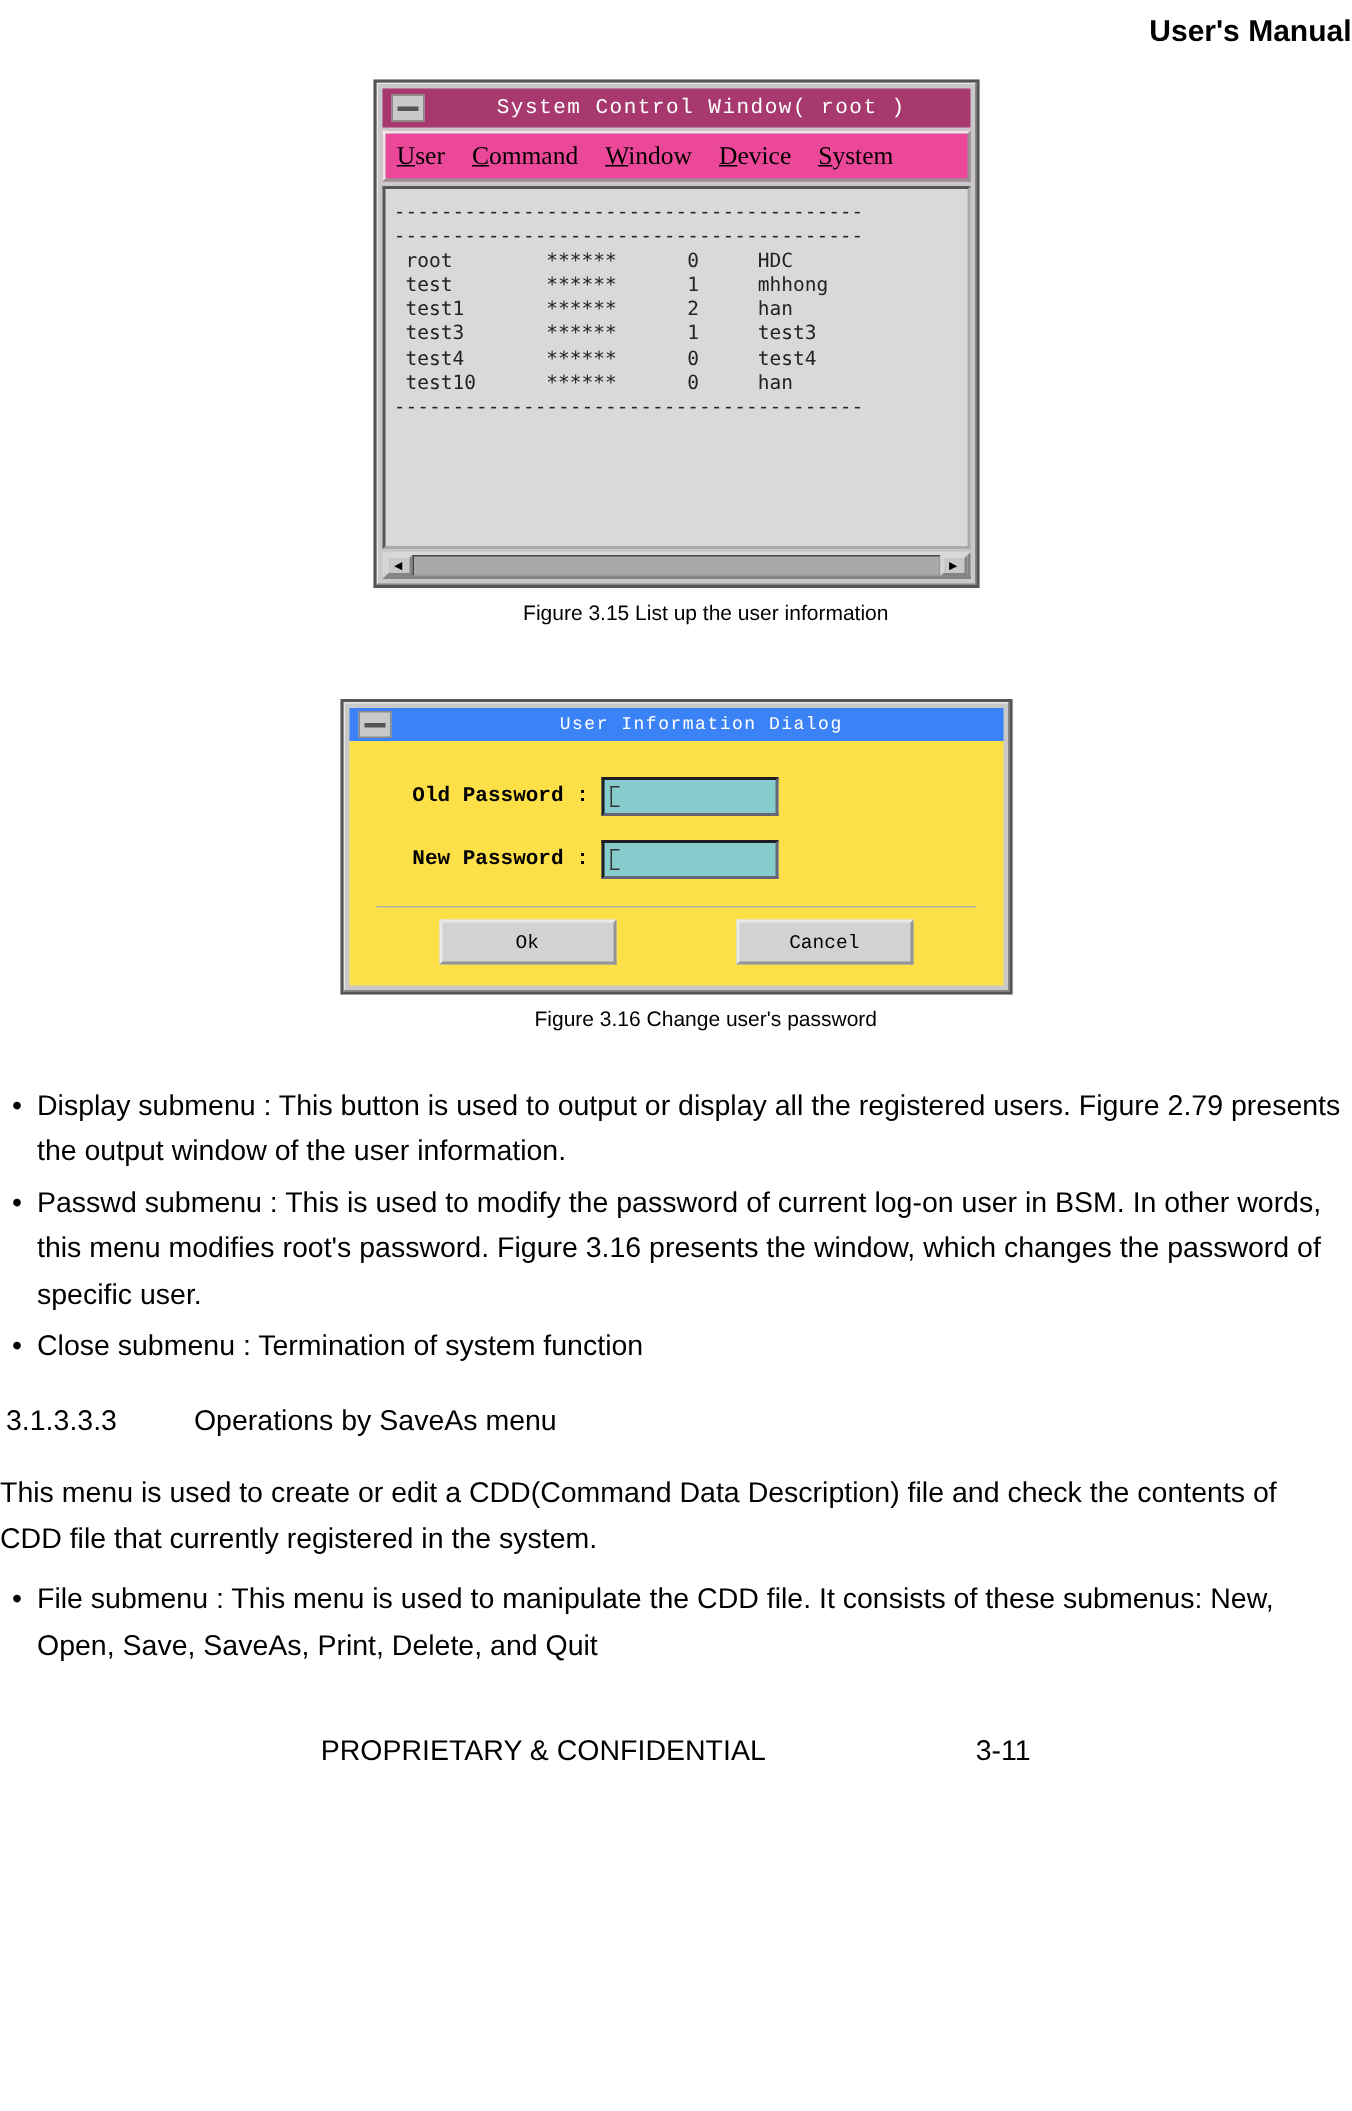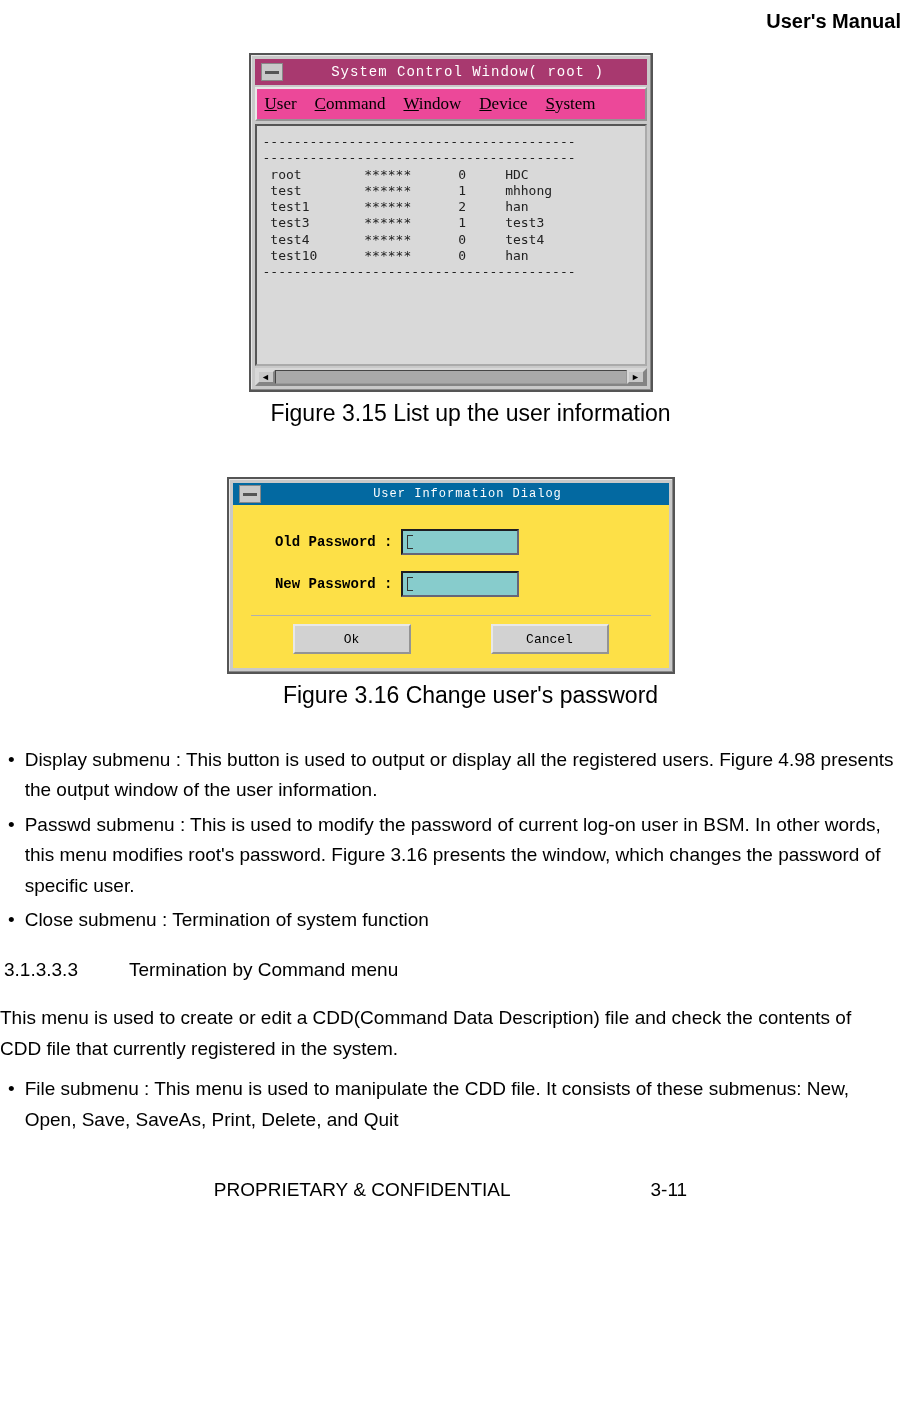--- a/index.html
+++ b/index.html
@@ -16,21 +16,21 @@
       font-weight: bold;
       font-size: 20px;
       padding-right: 0;
       margin-bottom: 20px;
     }
 
     
     .figure-block { margin-bottom: 30px; }
     .figure-caption {
       text-align: center;
-      font-size: 23px;
+      font-size: 14px;
       margin-top: 8px;
       margin-left: 40px;
     }
 
     .sys-window {
       width: 404px;
       margin: 0 auto;
       border: 2px solid #555;
       background: #c9c9c9;
       padding: 4px;
@@ -97,21 +97,21 @@
     
     .dialog {
       width: 448px;
       margin: 50px auto 0 auto;
       border: 2px solid #555;
       background: #c9c9c9;
       padding:4px;
       box-shadow: inset -1px -1px 0 #888, inset 1px 1px 0 #e8e8e8;
     }
     .dialog-titlebar {
-      background: #0369a1;
+      background: #3b82f6;
       color:#fff;
       height:22px;
       display:flex;align-items:center;
       font-family:'Courier New',monospace;
       font-size:12px;
     }
     .dialog-body {
       background: #fde047;
       padding: 24px 18px 14px 18px;
     }
@@ -253,35 +253,35 @@
         <div class="dlg-button">Cancel</div>
       </div>
     </div>
   </div>
   <div class="figure-caption">Figure 3.16 Change user's password</div>
 </div>
 
 <div class="body-text">
   <div class="bullet-item">
     <span class="bullet">•</span>
-    <span class="bullet-content">Display submenu :  This button is used to output or display all the registered users. Figure 4.98 presents the output window of the user information.</span>
+    <span class="bullet-content">Display submenu :  This button is used to output or display all the registered users. Figure 2.79 presents the output window of the user information.</span>
   </div>
   <div class="bullet-item">
     <span class="bullet">•</span>
     <span class="bullet-content">Passwd submenu : This is used to modify the password of current log-on user in BSM. In other words, this menu modifies root's password. Figure 3.16 presents the window, which changes the password of specific user.</span>
   </div>
   <div class="bullet-item">
     <span class="bullet">•</span>
     <span class="bullet-content">Close submenu : Termination of system function</span>
   </div>
 </div>
 
 <div class="section-heading">
   <span class="num">3.1.3.3.3</span>
-  <span>Termination by Command menu</span>
+  <span>Operations by SaveAs menu</span>
 </div>
 
 <div class="paragraph">This menu is used to create or edit a CDD(Command Data Description) file and check the contents of CDD file that currently registered in the system.</div>
 
 <div class="body-text">
   <div class="bullet-item">
     <span class="bullet">•</span>
     <span class="bullet-content">File submenu : This menu is used to manipulate the CDD file. It consists of these submenus: New, Open, Save, SaveAs, Print, Delete, and Quit</span>
   </div>
 </div>

